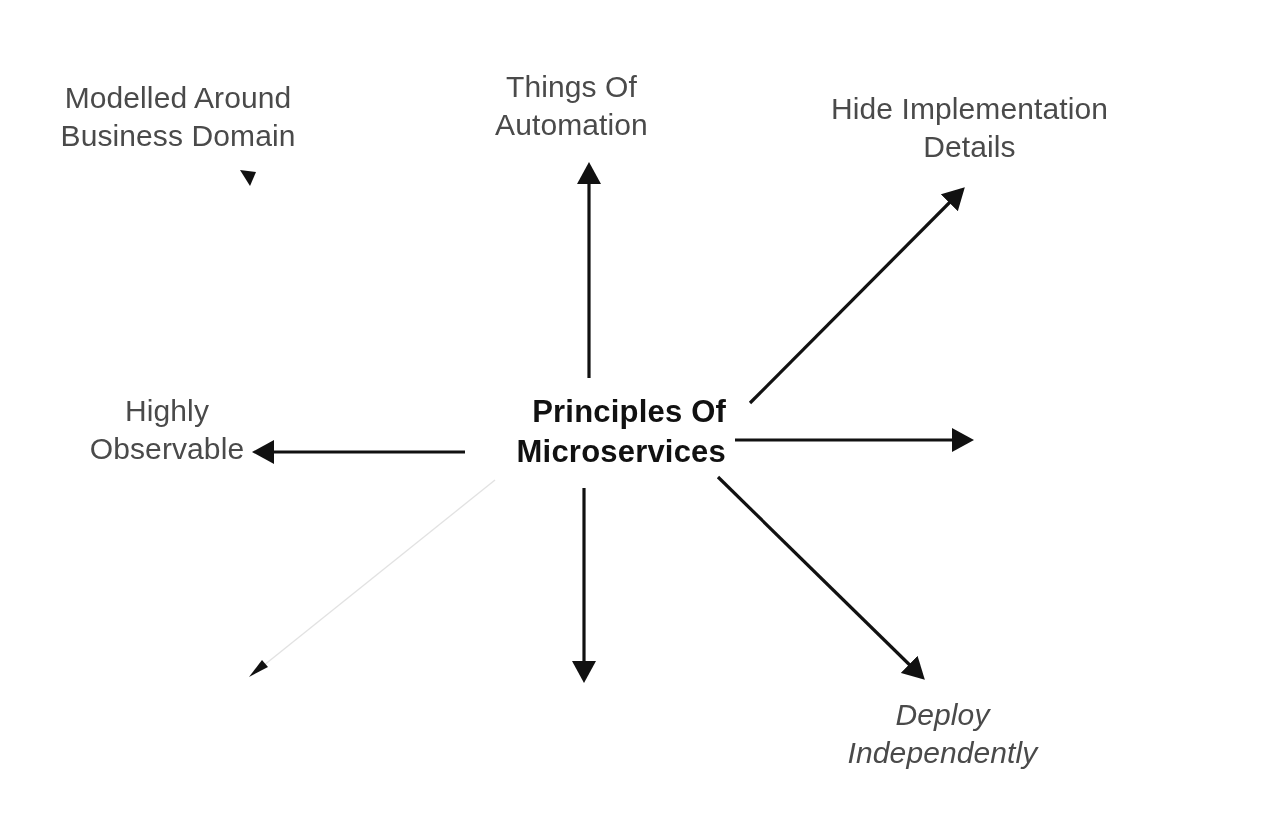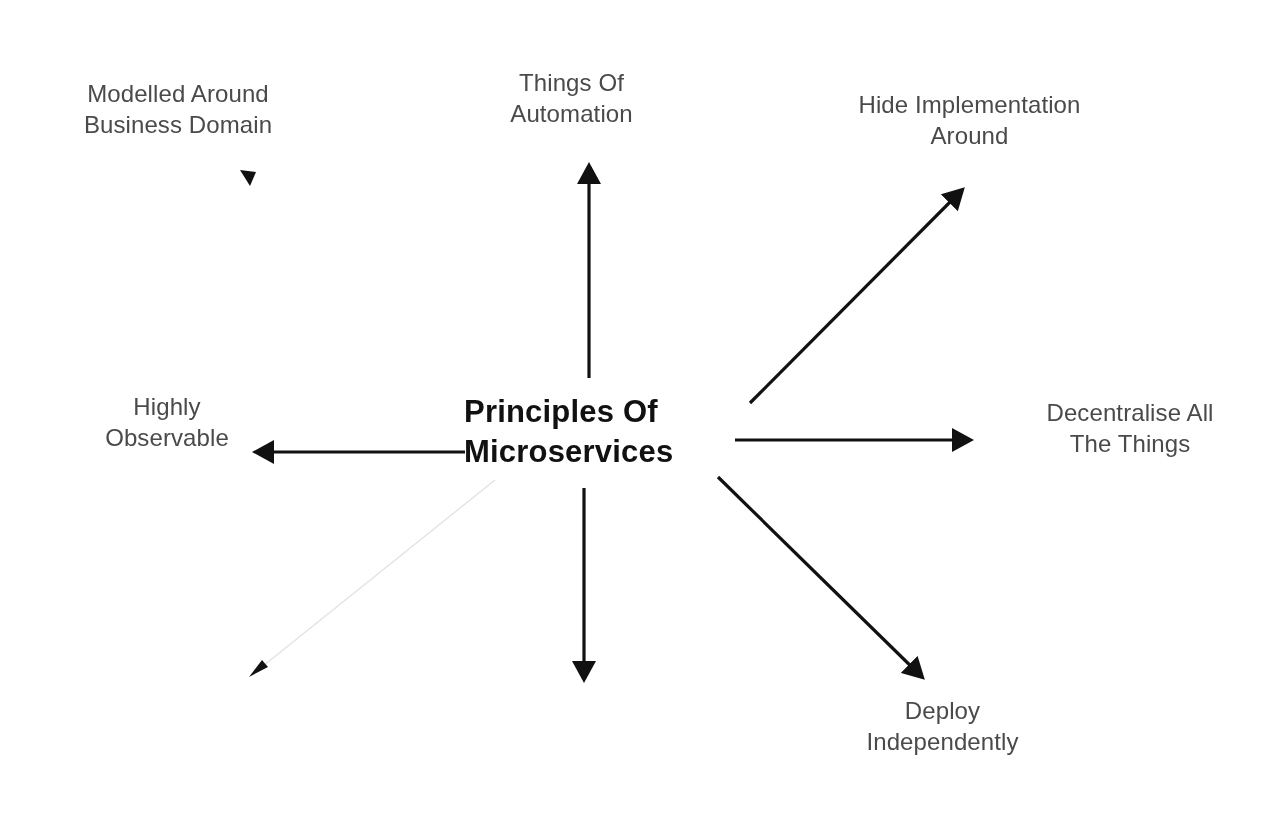--- a/index.html
+++ b/index.html
@@ -20,43 +20,43 @@
     position: absolute;
     left: 0;
     top: 0;
     width: 1286px;
     height: 838px;
     pointer-events: none;
   }
   .node-label {
     position: absolute;
     color: #4a4a4a;
-    font-size: 24px;
+    font-size: 30px;
     line-height: 1.28;
     font-weight: 400;
     text-align: center;
     white-space: pre-line;
     letter-spacing: 0.1px;
   }
   .center-label {
     position: absolute;
     color: #111111;
     font-size: 31px;
     line-height: 1.3;
     font-weight: 700;
-    text-align: left;
+    text-align: right;
     white-space: pre-line;
     letter-spacing: 0.2px;
   }
   
   #node-modelled-around-business-domain { left: 18px;  top: 79px;  width: 320px; }
   #node-culture-of-automation          { left: 434px;  top: 68px;  width: 275px; }
   #node-hide-implementation-details    { left: 782px;  top: 90px;  width: 375px; }
   #node-decentralise-all-the-things    { left: 985px;  top: 398px; width: 290px; }
-  #node-deploy-independently           { left: 800px;  top: 696px; width: 285px; }
+  #node-deploy-independently           { left: 800px;  top: 696px; width: 285px; font-style: italic; }
   #node-consumer-first                 { left: 445px;  top: 705px; width: 285px; }
   #node-isolate-failure                { left: 50px;   top: 705px; width: 280px; }
   #node-highly-observable              { left: 47px;   top: 392px; width: 240px; }
   #node-center                         { left: 464px;  top: 392px; width: 262px; }
 </style>
 </head>
 <body>
 
 <div id="canvas">
 
@@ -89,24 +89,22 @@
     <path d="M 250 186 L 240 170 L 256 172 Z" fill="#111111"></path>
   </svg>
 
   <div class="node-label" id="node-modelled-around-business-domain">Modelled Around
 Business Domain</div>
 
   <div class="node-label" id="node-culture-of-automation">Things Of
 Automation</div>
 
   <div class="node-label" id="node-hide-implementation-details">Hide Implementation
-Around</div>
+Details</div>
 
-  <div class="node-label" id="node-decentralise-all-the-things">Decentralise All
-The Things</div>
 
   <div class="node-label" id="node-deploy-independently">Deploy
 Independently</div>
 
 
 
   <div class="node-label" id="node-highly-observable">Highly
 Observable</div>
 
   <div class="center-label" id="node-center">Principles Of

